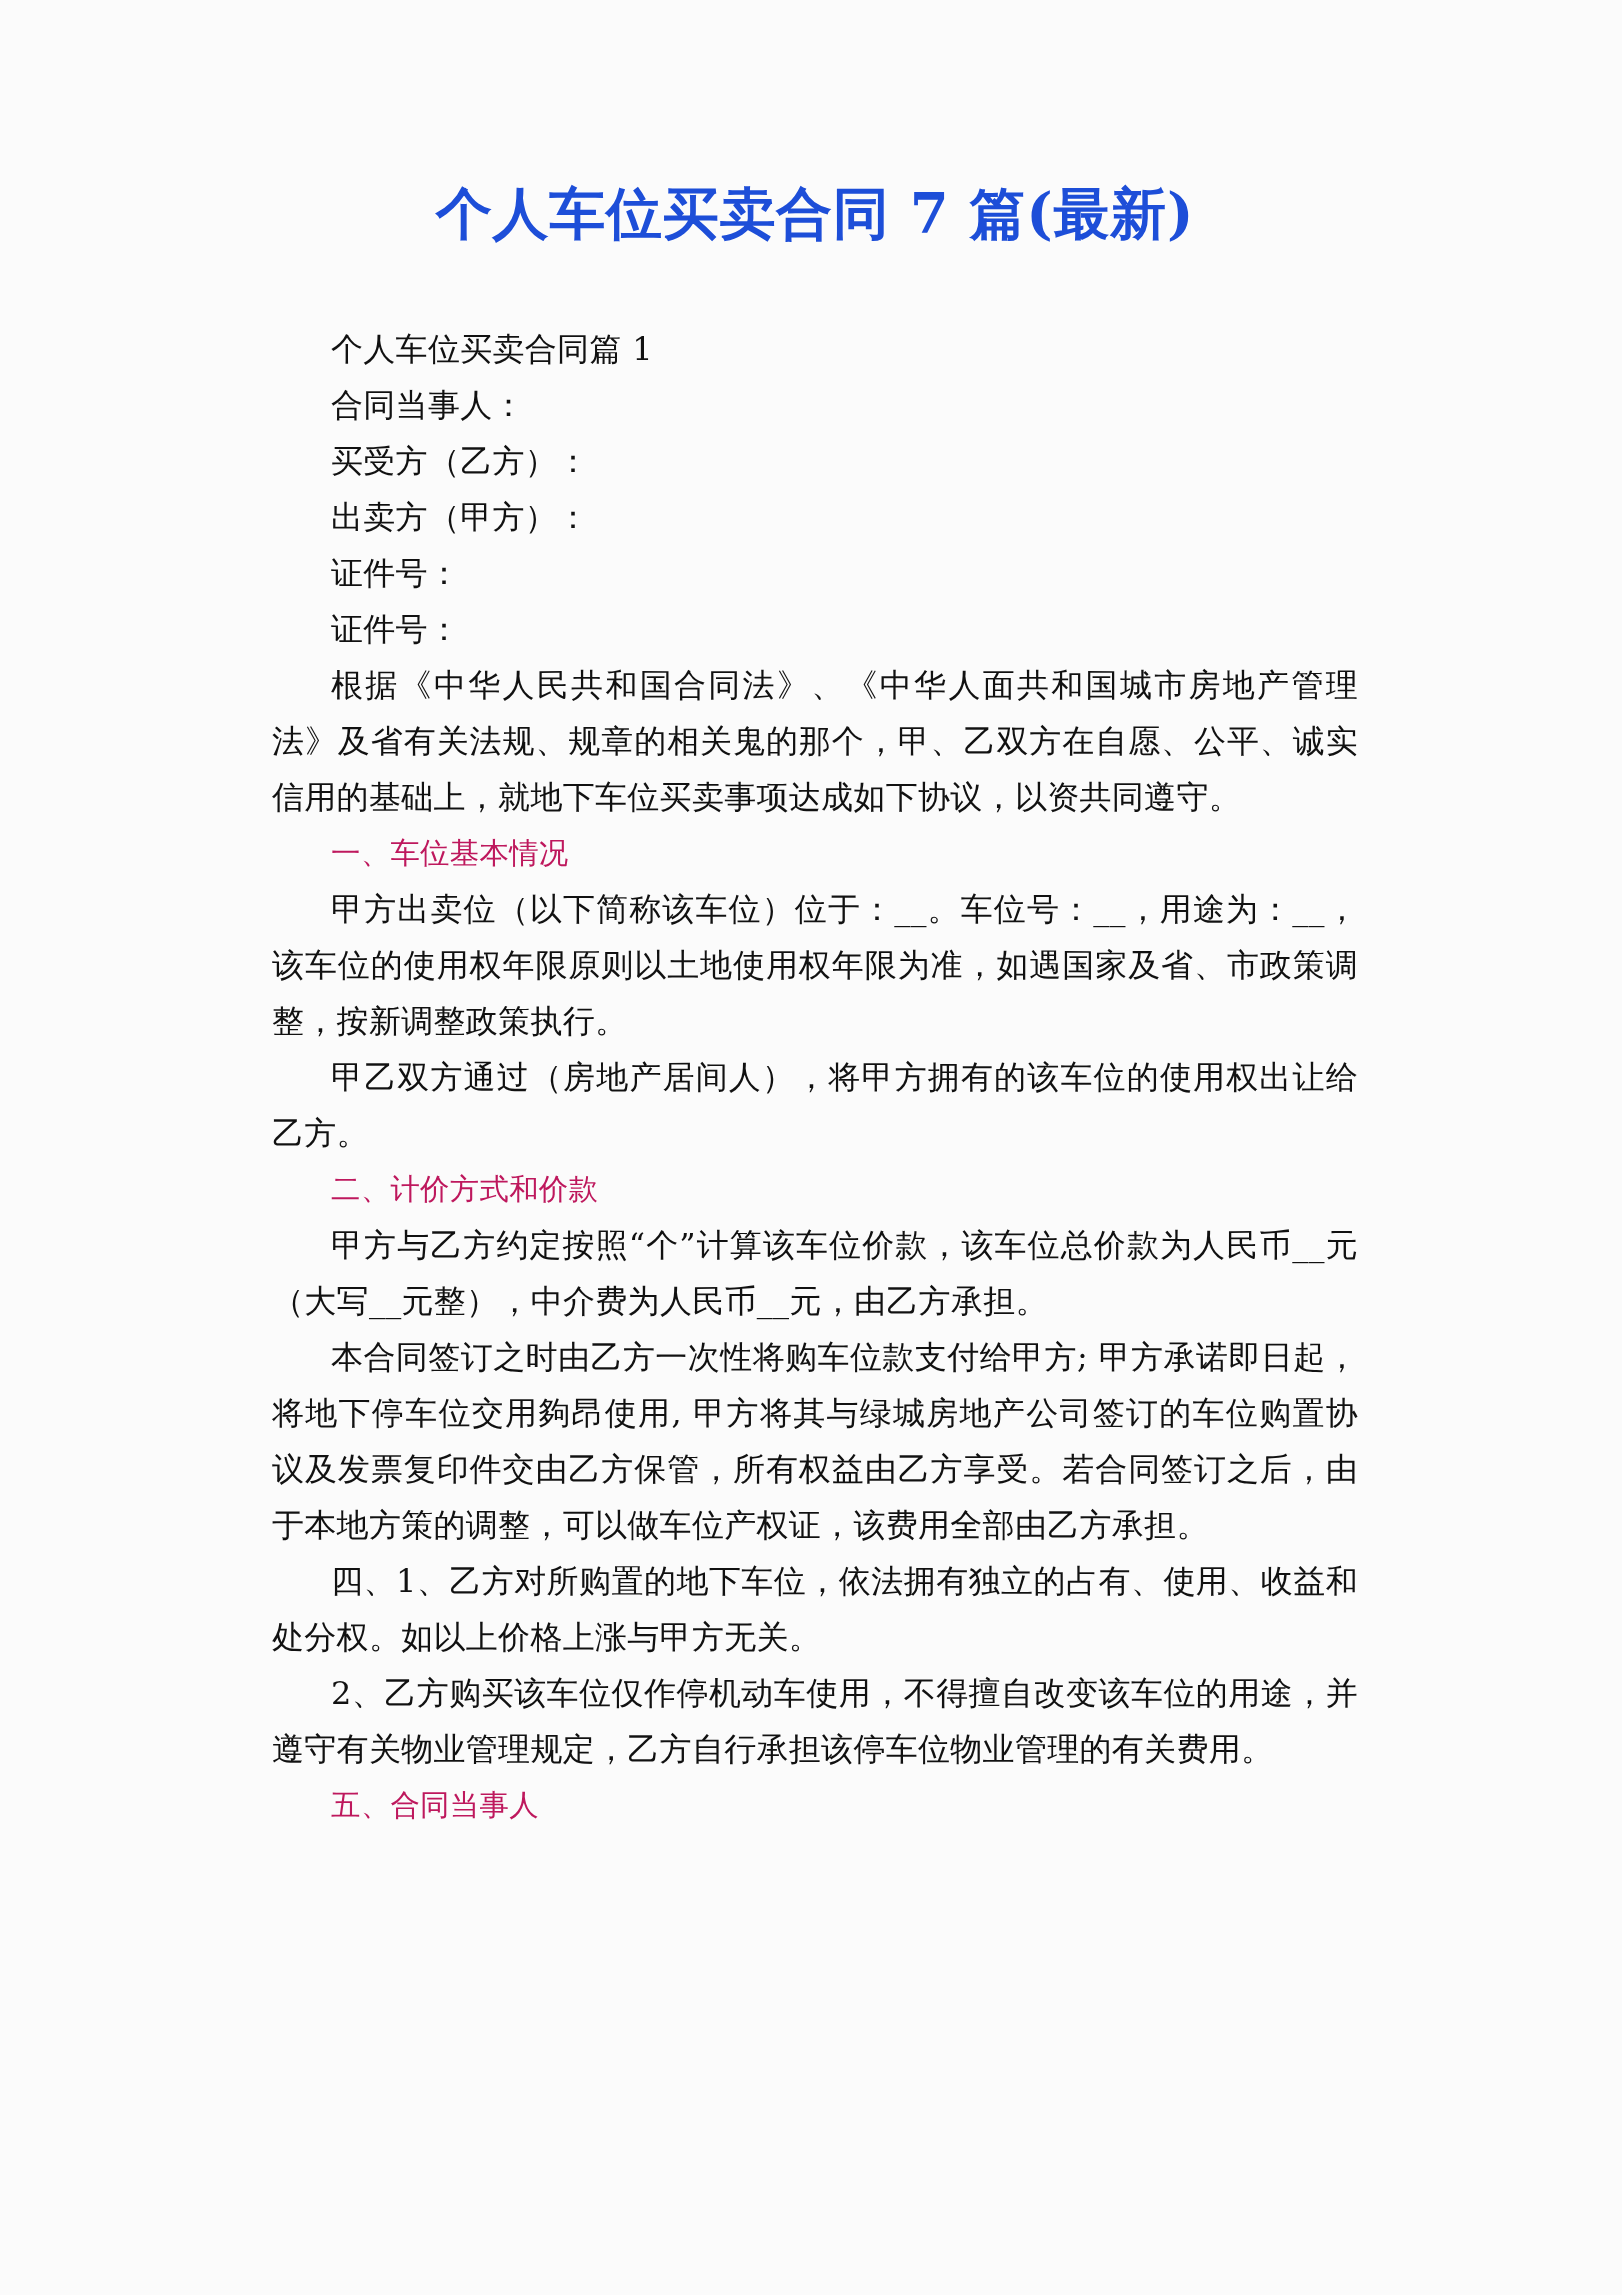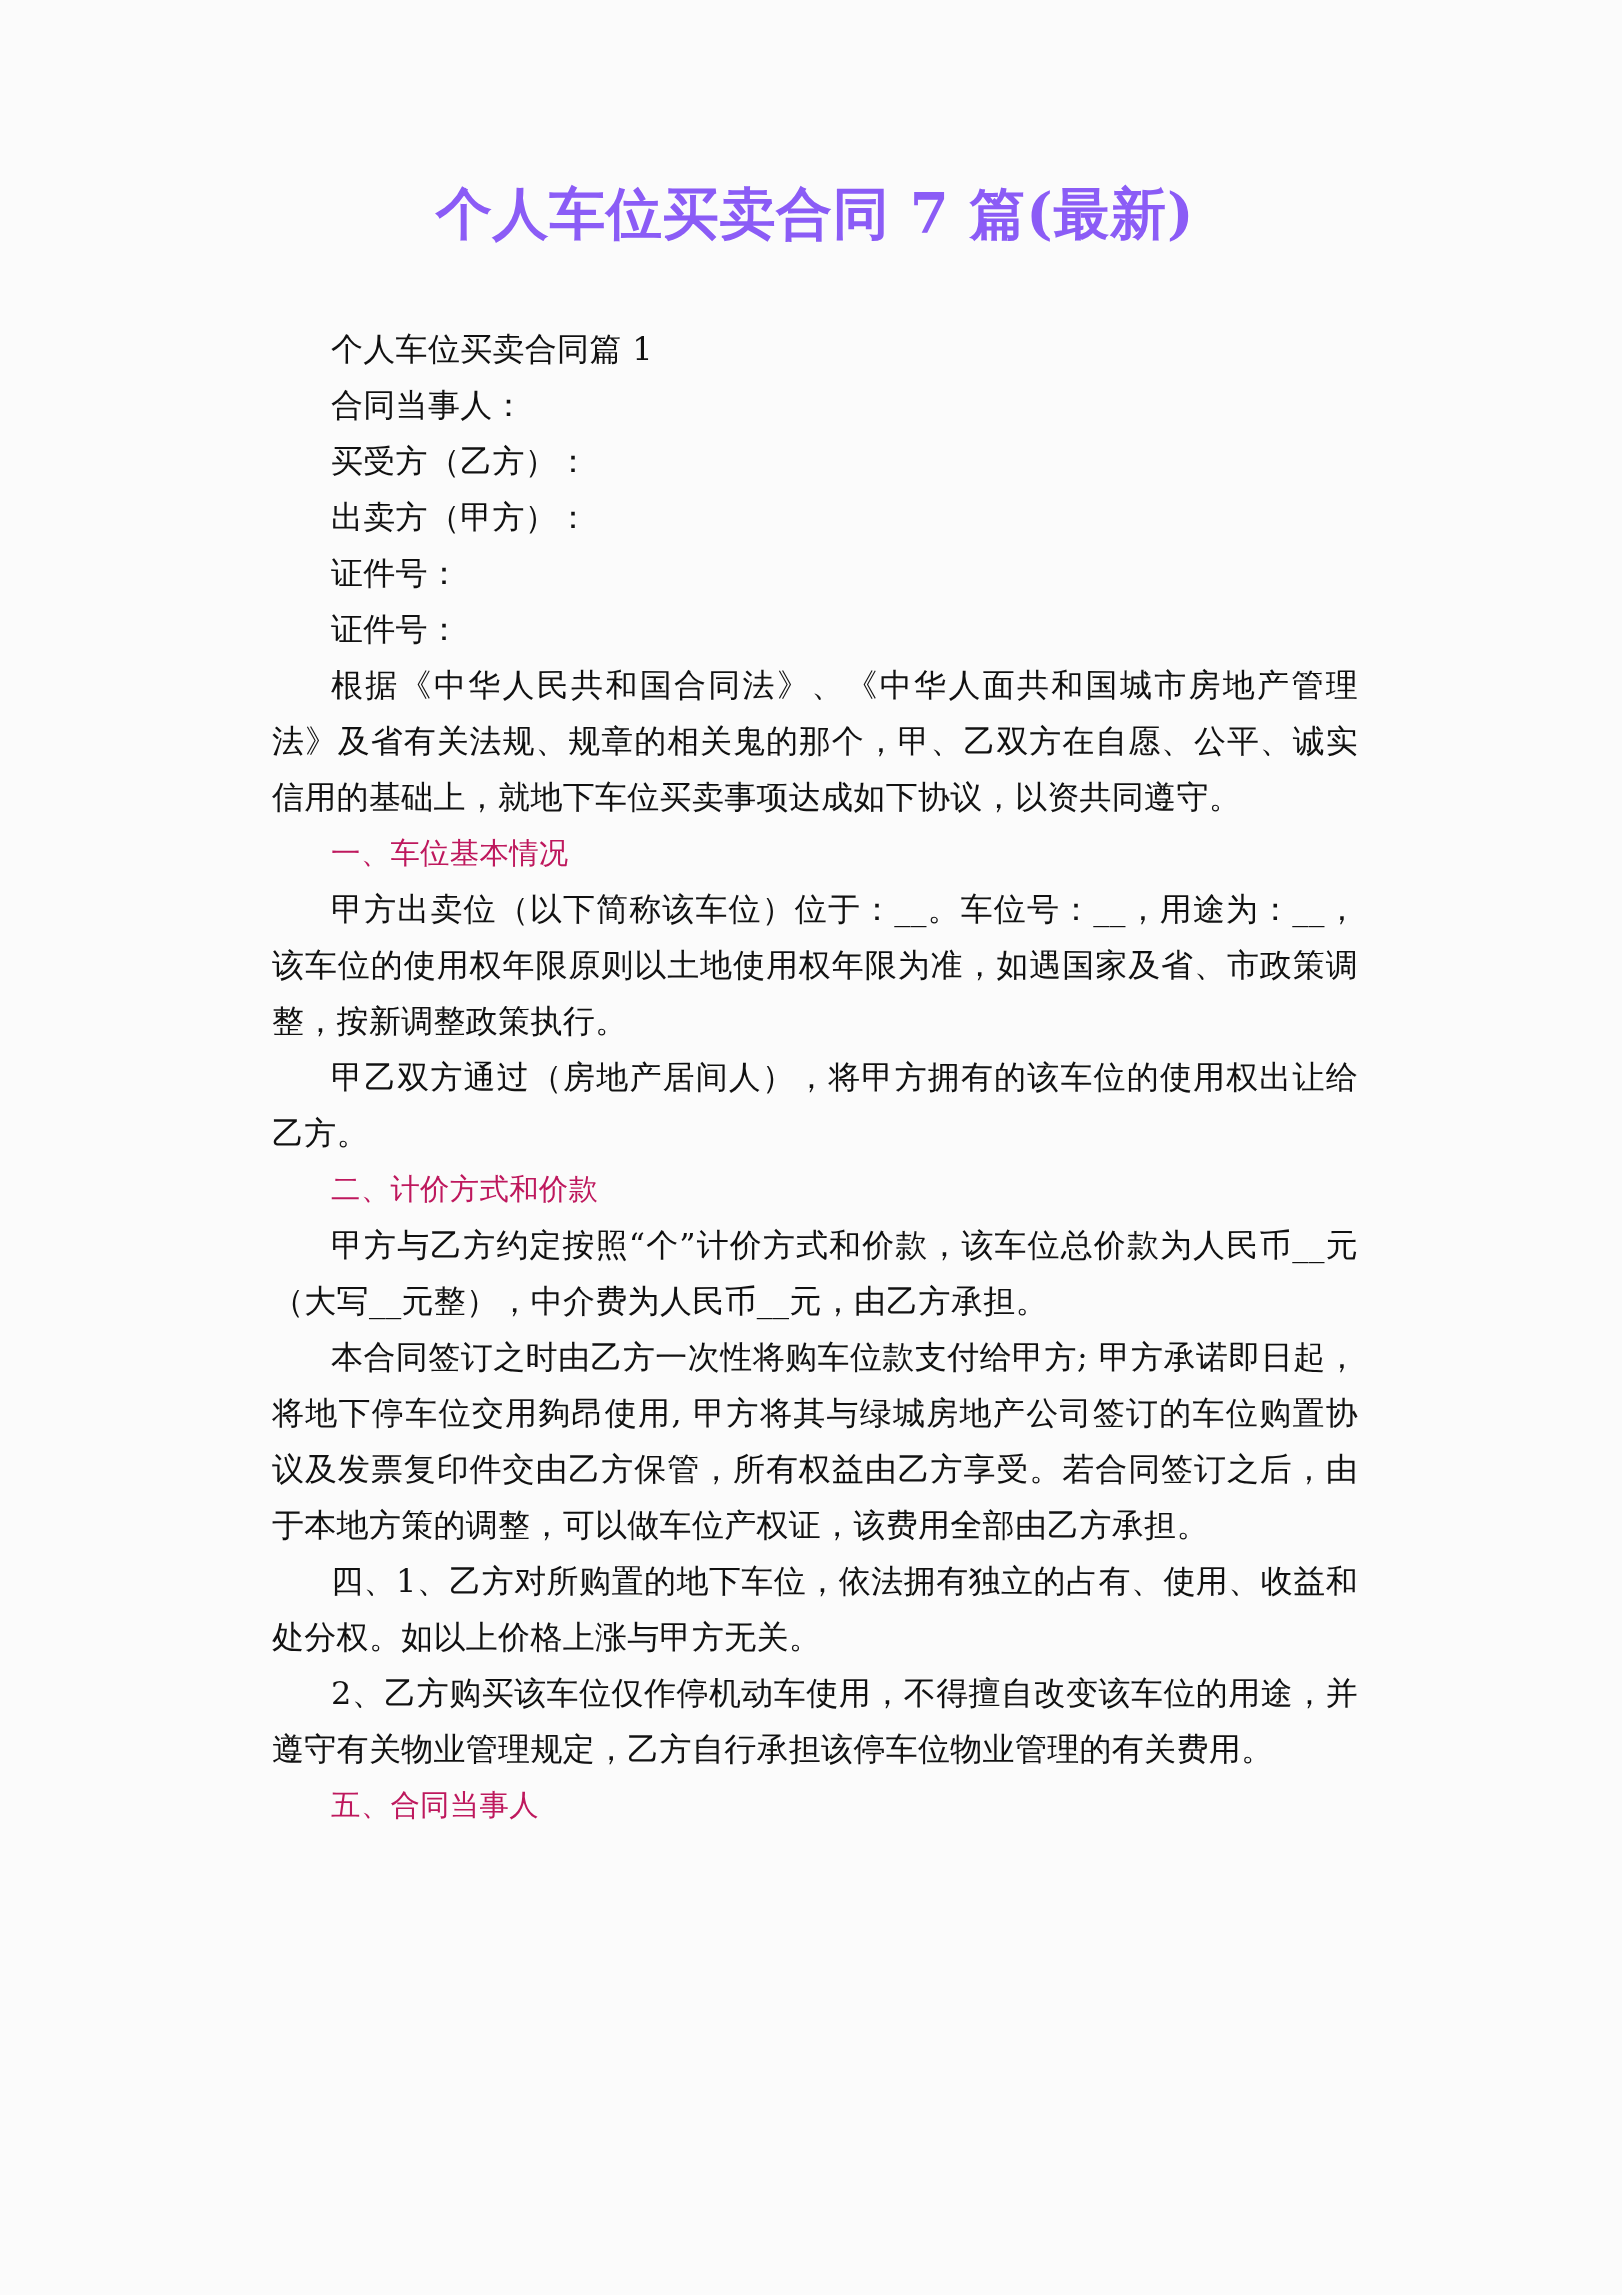--- a/index.html
+++ b/index.html
@@ -26,21 +26,21 @@
   }
   .doc-title {
     margin: 0;
     padding: 0;
     font-family: "DejaVu Serif", "Liberation Serif", serif;
     font-weight: bold;
     font-size: 56px;
     line-height: 1.25;
     text-align: center;
     letter-spacing: 0.7px;
-    color: #8b5cf6;
+    color: #1d4ed8;
     padding-top: 178px;
   }
   .title-spacer {
     height: 73px;
   }
   .para {
     margin: 0 0 0 0;
     padding: 0;
     font-size: 32px;
     line-height: 56px;
@@ -86,21 +86,21 @@
     <p class="para">根据《中华人民共和国合同法》、《中华人面共和国城市房地产管理法》及省有关法规、规章的相关鬼的那个，甲、乙双方在自愿、公平、诚实信用的基础上，就地下车位买卖事项达成如下协议，以资共同遵守。</p>
 
     <p class="heading-para">一、车位基本情况</p>
 
     <p class="para">甲方出卖位（以下简称该车位）位于：__。车位号：__，用途为：__，该车位的使用权年限原则以土地使用权年限为准，如遇国家及省、市政策调整，按新调整政策执行。</p>
 
     <p class="para">甲乙双方通过（房地产居间人），将甲方拥有的该车位的使用权出让给乙方。</p>
 
     <p class="heading-para">二、计价方式和价款</p>
 
-    <p class="para">甲方与乙方约定按照“个”计价方式和价款，该车位总价款为人民币__元（大写__元整），中介费为人民币__元，由乙方承担。</p>
+    <p class="para">甲方与乙方约定按照“个”计算该车位价款，该车位总价款为人民币__元（大写__元整），中介费为人民币__元，由乙方承担。</p>
 
 
     <p class="para">本合同签订之时由乙方一次性将购车位款支付给甲方; 甲方承诺即日起，将地下停车位交用夠昂使用, 甲方将其与绿城房地产公司签订的车位购置协议及发票复印件交由乙方保管，所有权益由乙方享受。若合同签订之后，由于本地方策的调整，可以做车位产权证，该费用全部由乙方承担。</p>
 
     <p class="para">四、1、乙方对所购置的地下车位，依法拥有独立的占有、使用、收益和处分权。如以上价格上涨与甲方无关。</p>
 
     <p class="para">2、乙方购买该车位仅作停机动车使用，不得擅自改变该车位的用途，并遵守有关物业管理规定，乙方自行承担该停车位物业管理的有关费用。</p>
 
     <p class="heading-para">五、合同当事人</p>
 

